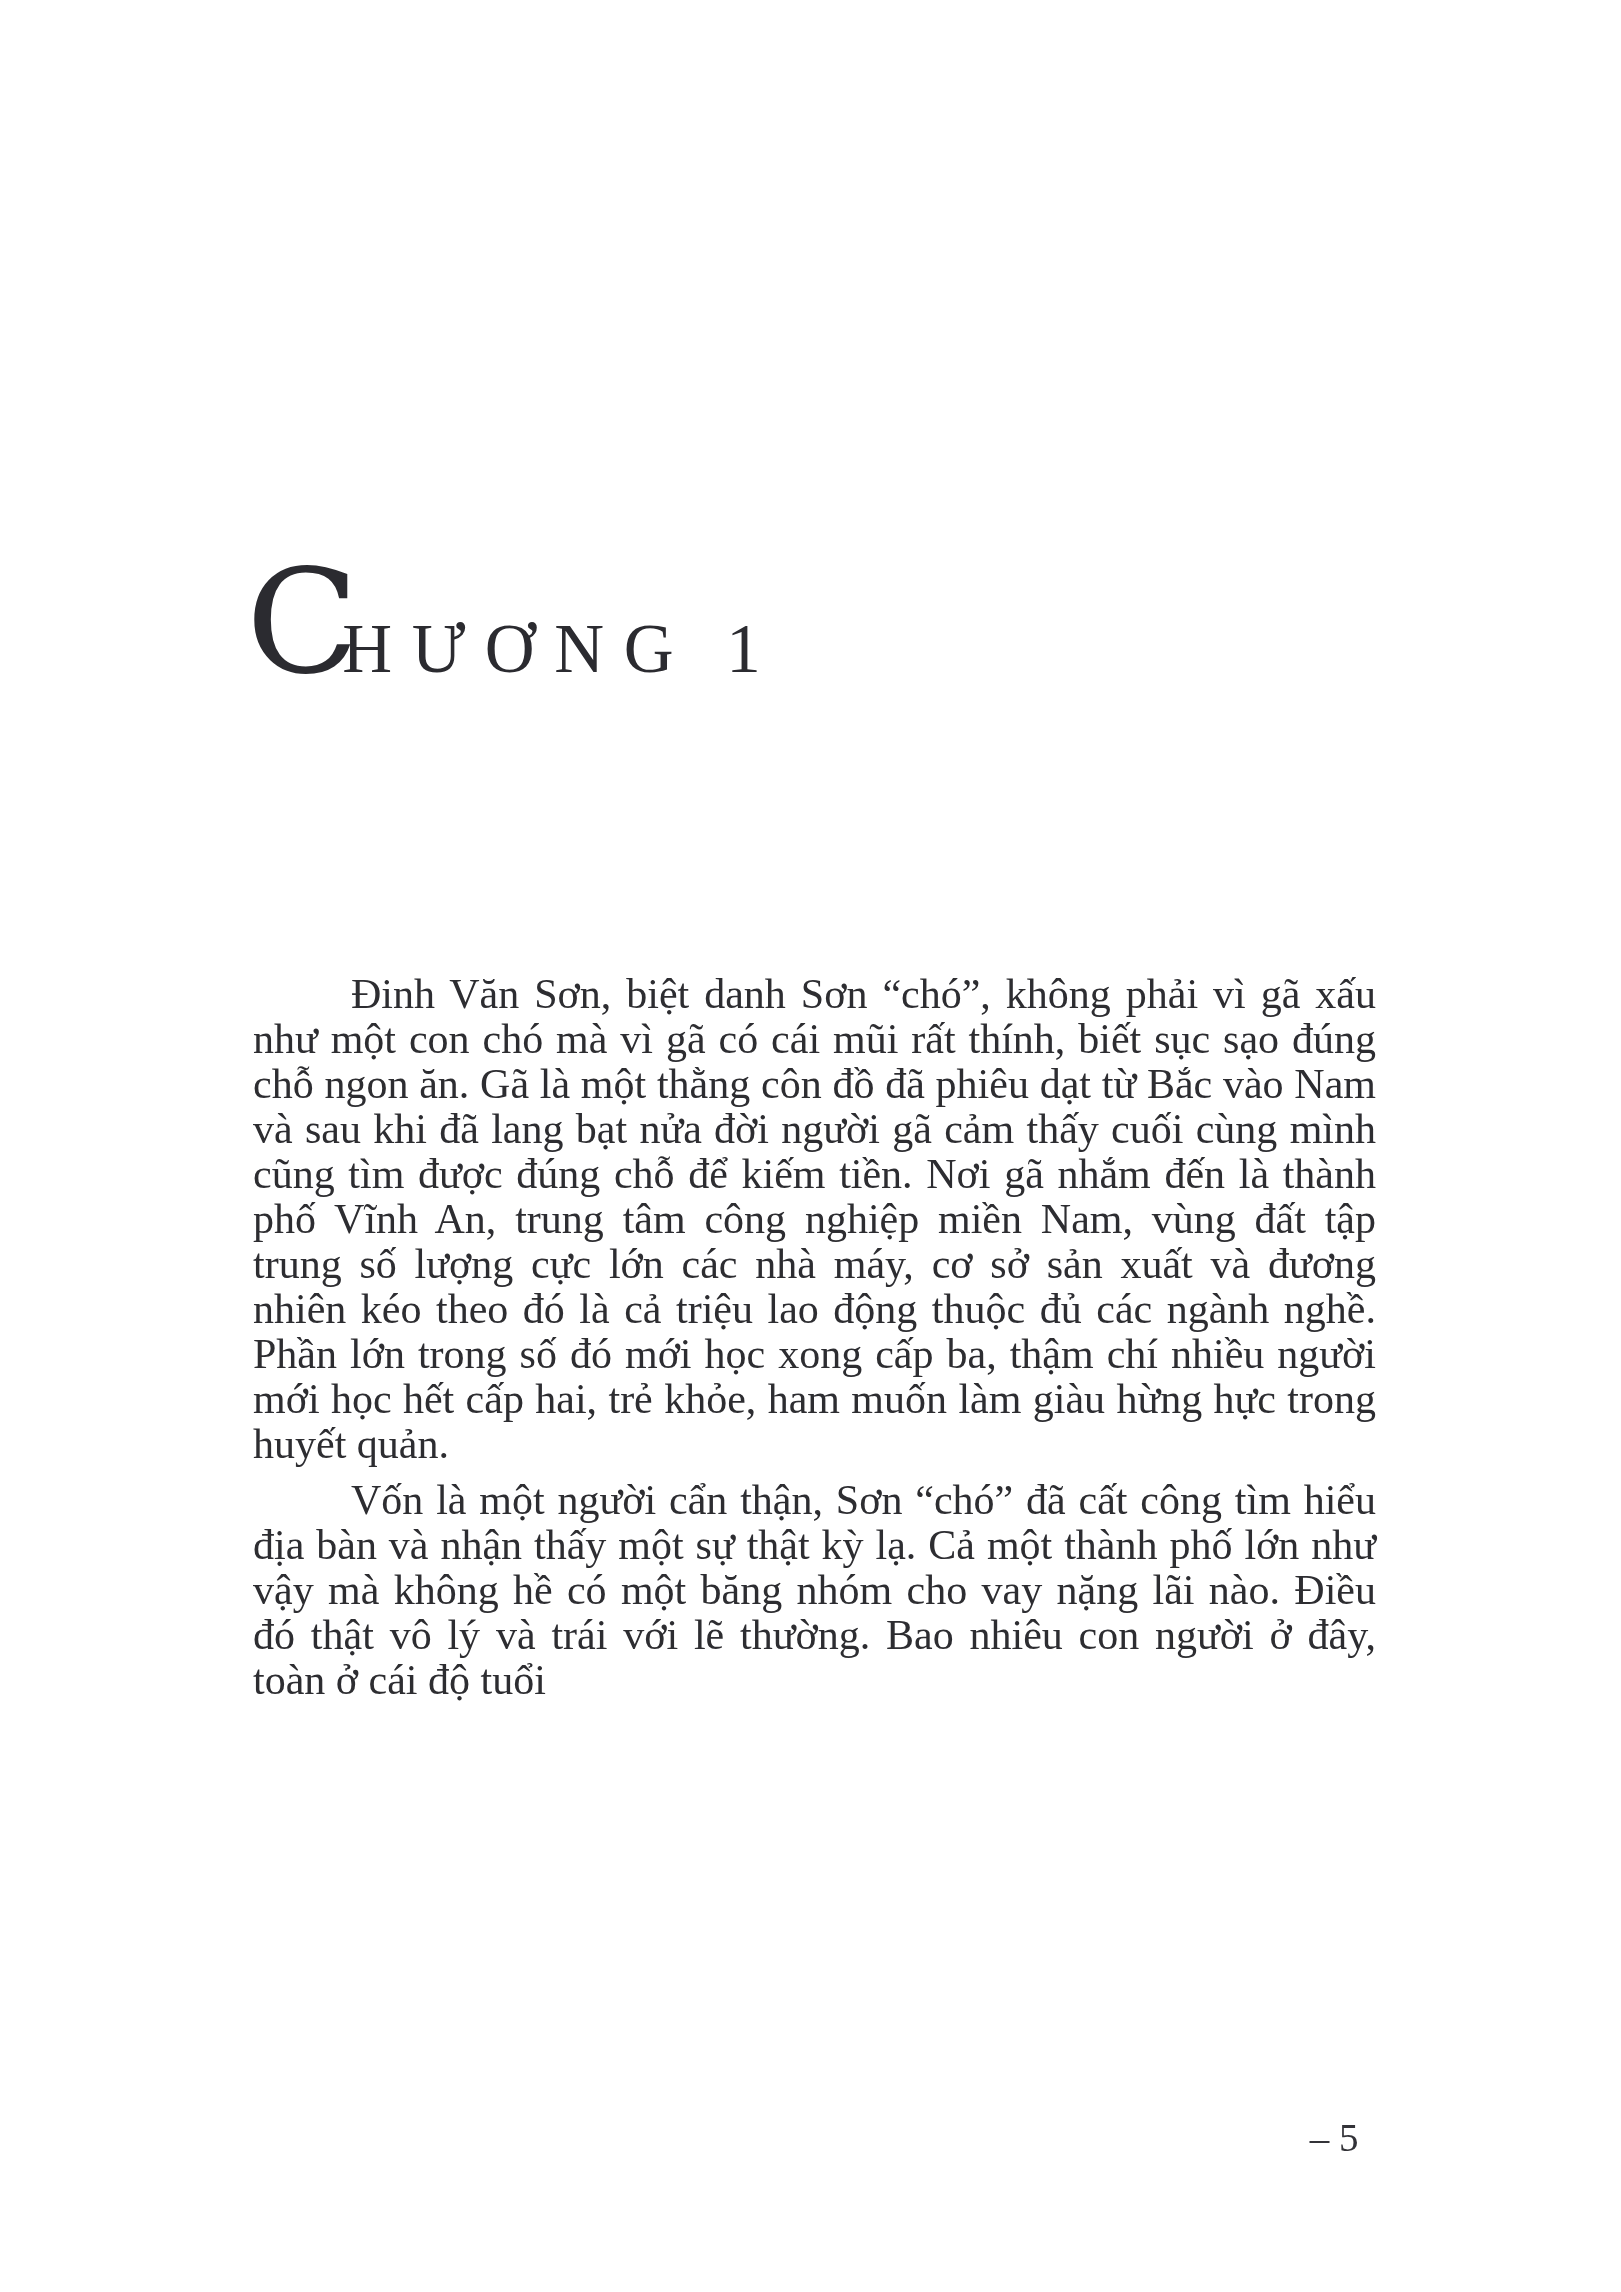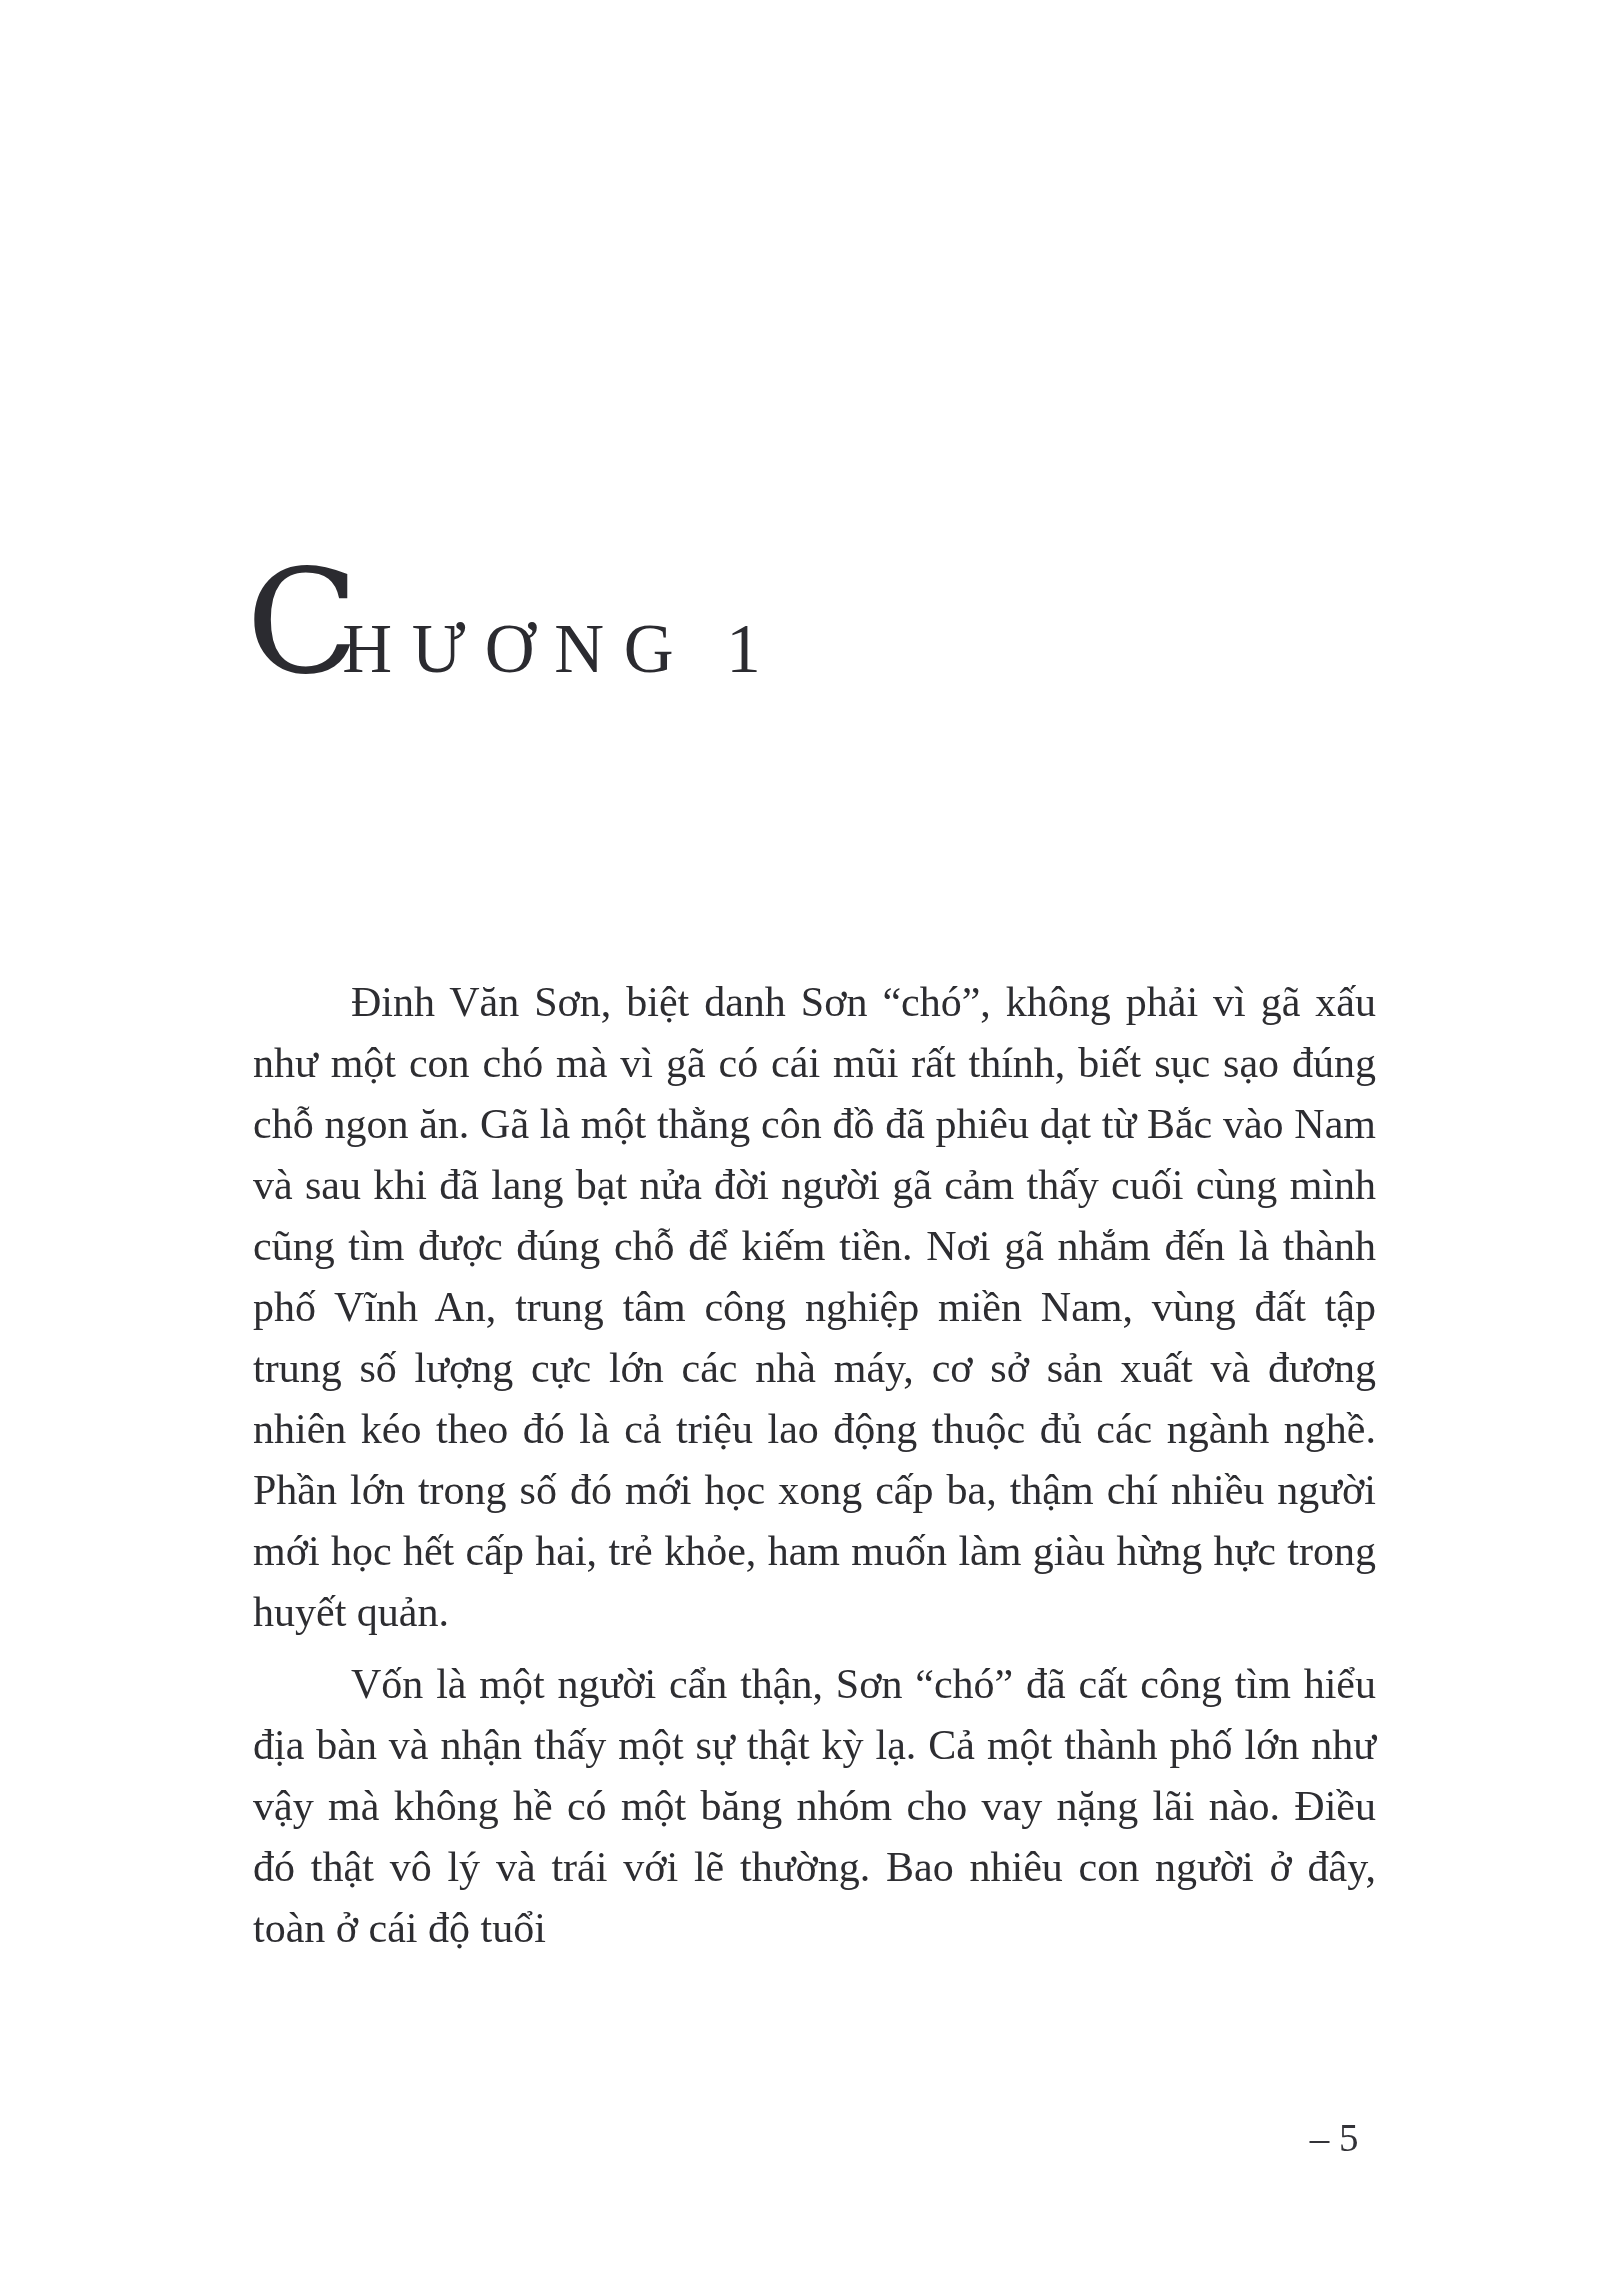--- a/index.html
+++ b/index.html
@@ -54,21 +54,21 @@
     letter-spacing: 0;
   }
 
   
   .body-text {
     position: absolute;
     left: 253px;
     top: 972px;
     width: 1123px;
     font-size: 42px;
-    line-height: 61px;
+    line-height: 45px;
     text-align: justify;
     color: #2d2d31;
   }
 
   .body-text p {
     margin: 0;
     text-indent: 98px;
   }
 
   .body-text p + p {

